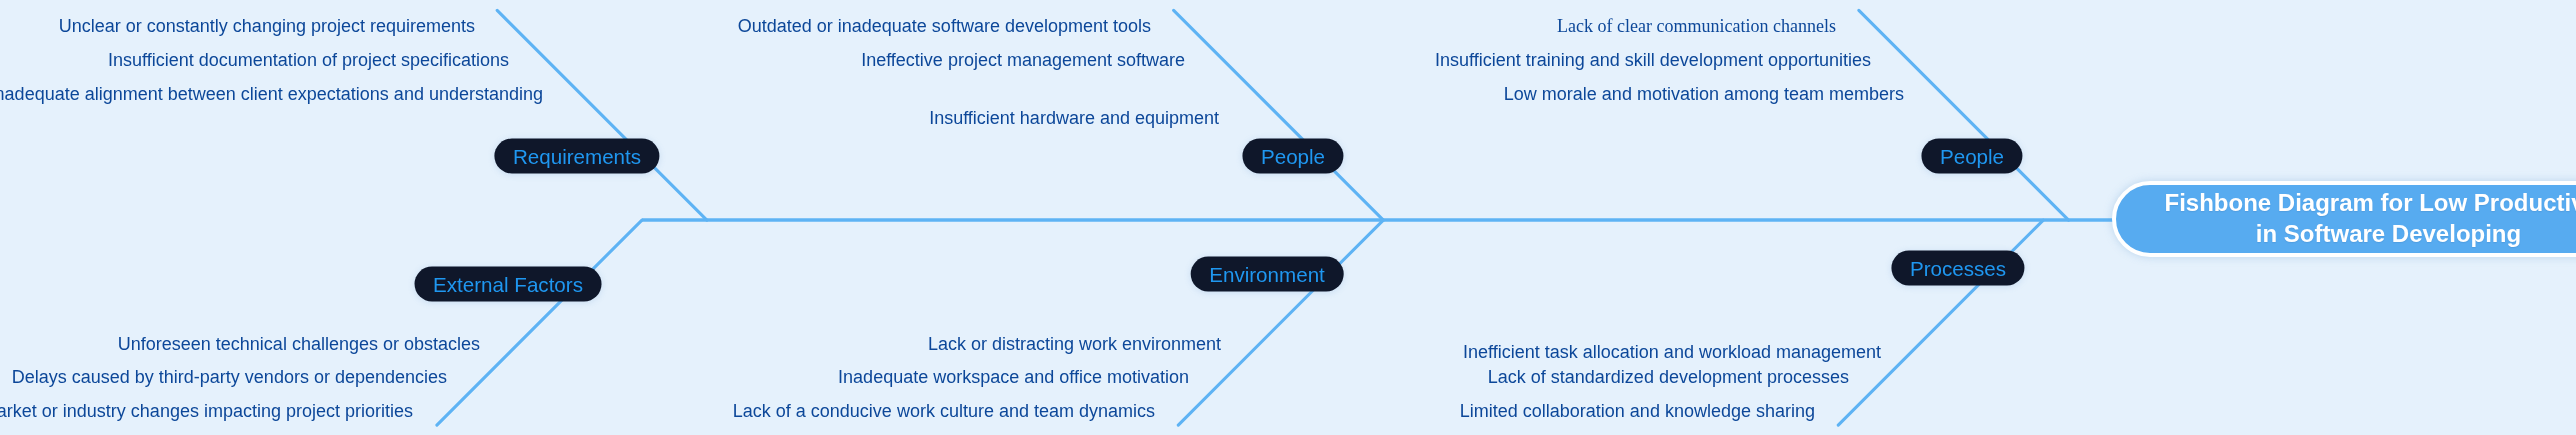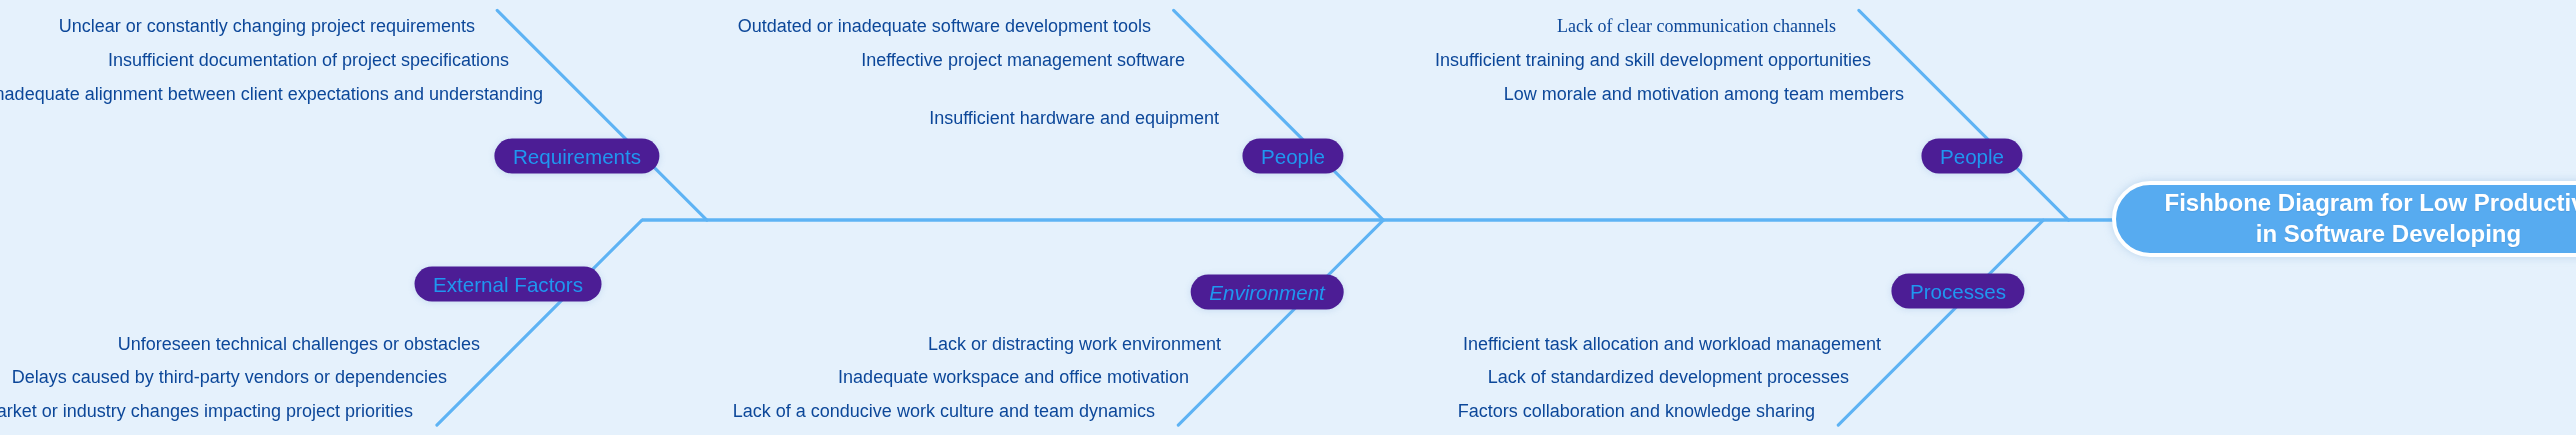--- a/index.html
+++ b/index.html
@@ -31,21 +31,21 @@
     position: absolute;
     white-space: nowrap;
     font-size: 18px;
     color: #0c4799;
     line-height: 1;
     transform: translateY(-50%);
   }
   .category-pill {
     position: absolute;
     transform: translate(-50%, -50%);
-    background: #4c1d95;
+    background: #0f172a;
     border-radius: 18.5px;
     height: 35px;
     line-height: 35px;
     padding: 0 18.5px;
     font-size: 20.6px;
     color: #1f97f0;
     white-space: nowrap;
     box-shadow: 0 1px 6.2px rgba(110, 160, 210, 0.25);
   }
   .fish-head {
@@ -99,30 +99,30 @@
   <div class="cause" style="top:94px; right:773px;margin-left:32px;">Low morale and motivation among team members</div>
 
   <div class="cause" style="top:344px; right:2197px;">Unforeseen technical challenges or obstacles</div>
   <div class="cause" style="top:377px; right:2230px;">Delays caused by third-party vendors or dependencies</div>
   <div class="cause" style="top:411px; right:2264px;">Market or industry changes impacting project priorities</div>
 
   <div class="cause" style="top:344px; right:1456px;">Lack or distracting work environment</div>
   <div class="cause" style="top:377px; right:1488px;">Inadequate workspace and office motivation</div>
   <div class="cause" style="top:411px; right:1522px;">Lack of a conducive work culture and team dynamics</div>
 
-  <div class="cause" style="top:344px; right:796px;">Inefficient task allocation and workload management</div>
+  <div class="cause" style="top:352px; right:796px;">Inefficient task allocation and workload management</div>
   <div class="cause" style="top:377px; right:828px;margin-left:17px;">Lack of standardized development processes</div>
-  <div class="cause" style="top:411px; right:862px;">Factors collaboration and knowledge sharing</div>
+  <div class="cause" style="top:411px; right:862px;">Limited collaboration and knowledge sharing</div>
 
   <div class="category-pill" style="left:577px; top:156px;">Requirements</div>
   <div class="category-pill" style="left:1293px; top:156px;">People</div>
   <div class="category-pill" style="left:1972px; top:156px;">People</div>
   <div class="category-pill" style="left:508px;  top:284px;">External Factors</div>
-  <div class="category-pill" style="left:1267px; top:292px;font-style:italic;">Environment</div>
-  <div class="category-pill" style="left:1958px; top:291px;text-align:right;">Processes</div>
+  <div class="category-pill" style="left:1267px; top:274px;">Environment</div>
+  <div class="category-pill" style="left:1958px; top:268px;text-align:right;">Processes</div>
 
   <div class="fish-head">
     <span>Fishbone Diagram for Low Productivity</span>
     <span>in Software Developing</span>
   </div>
 
 </div>
 
 
 </body></html>

